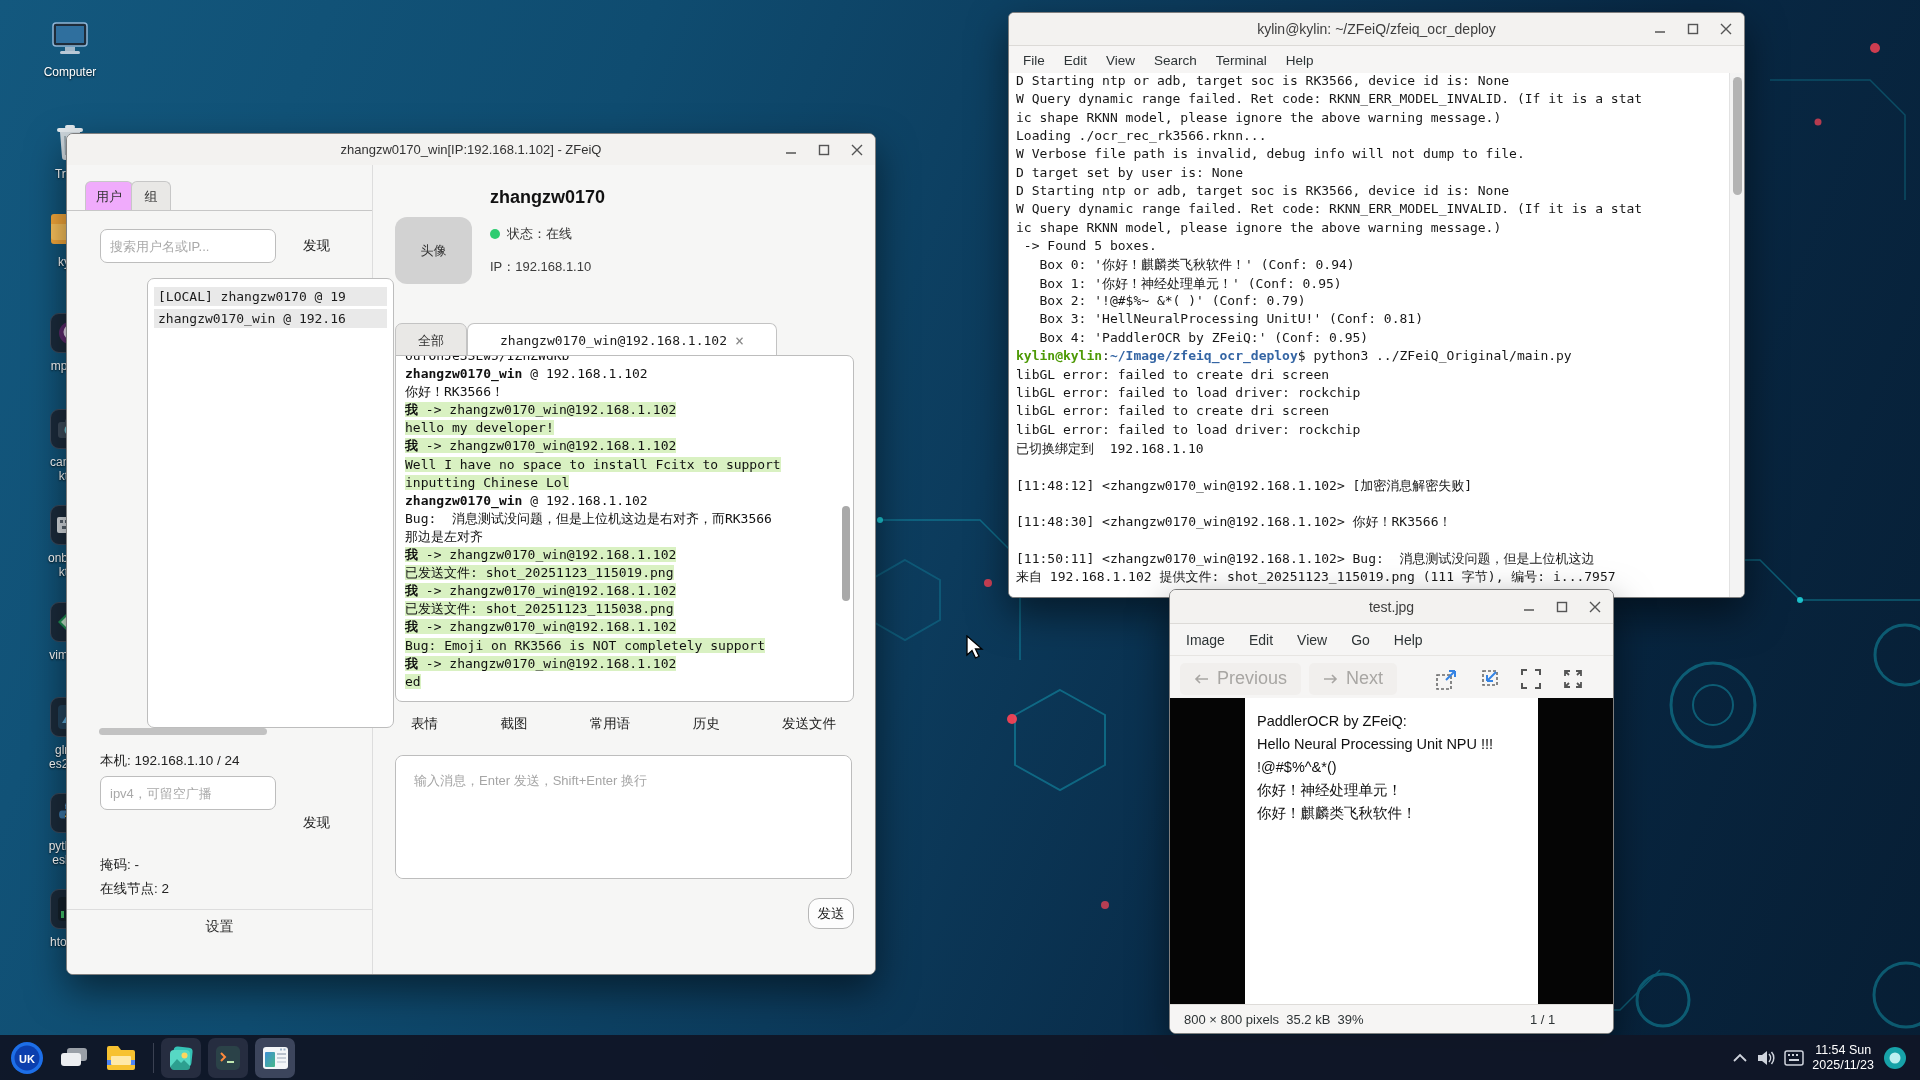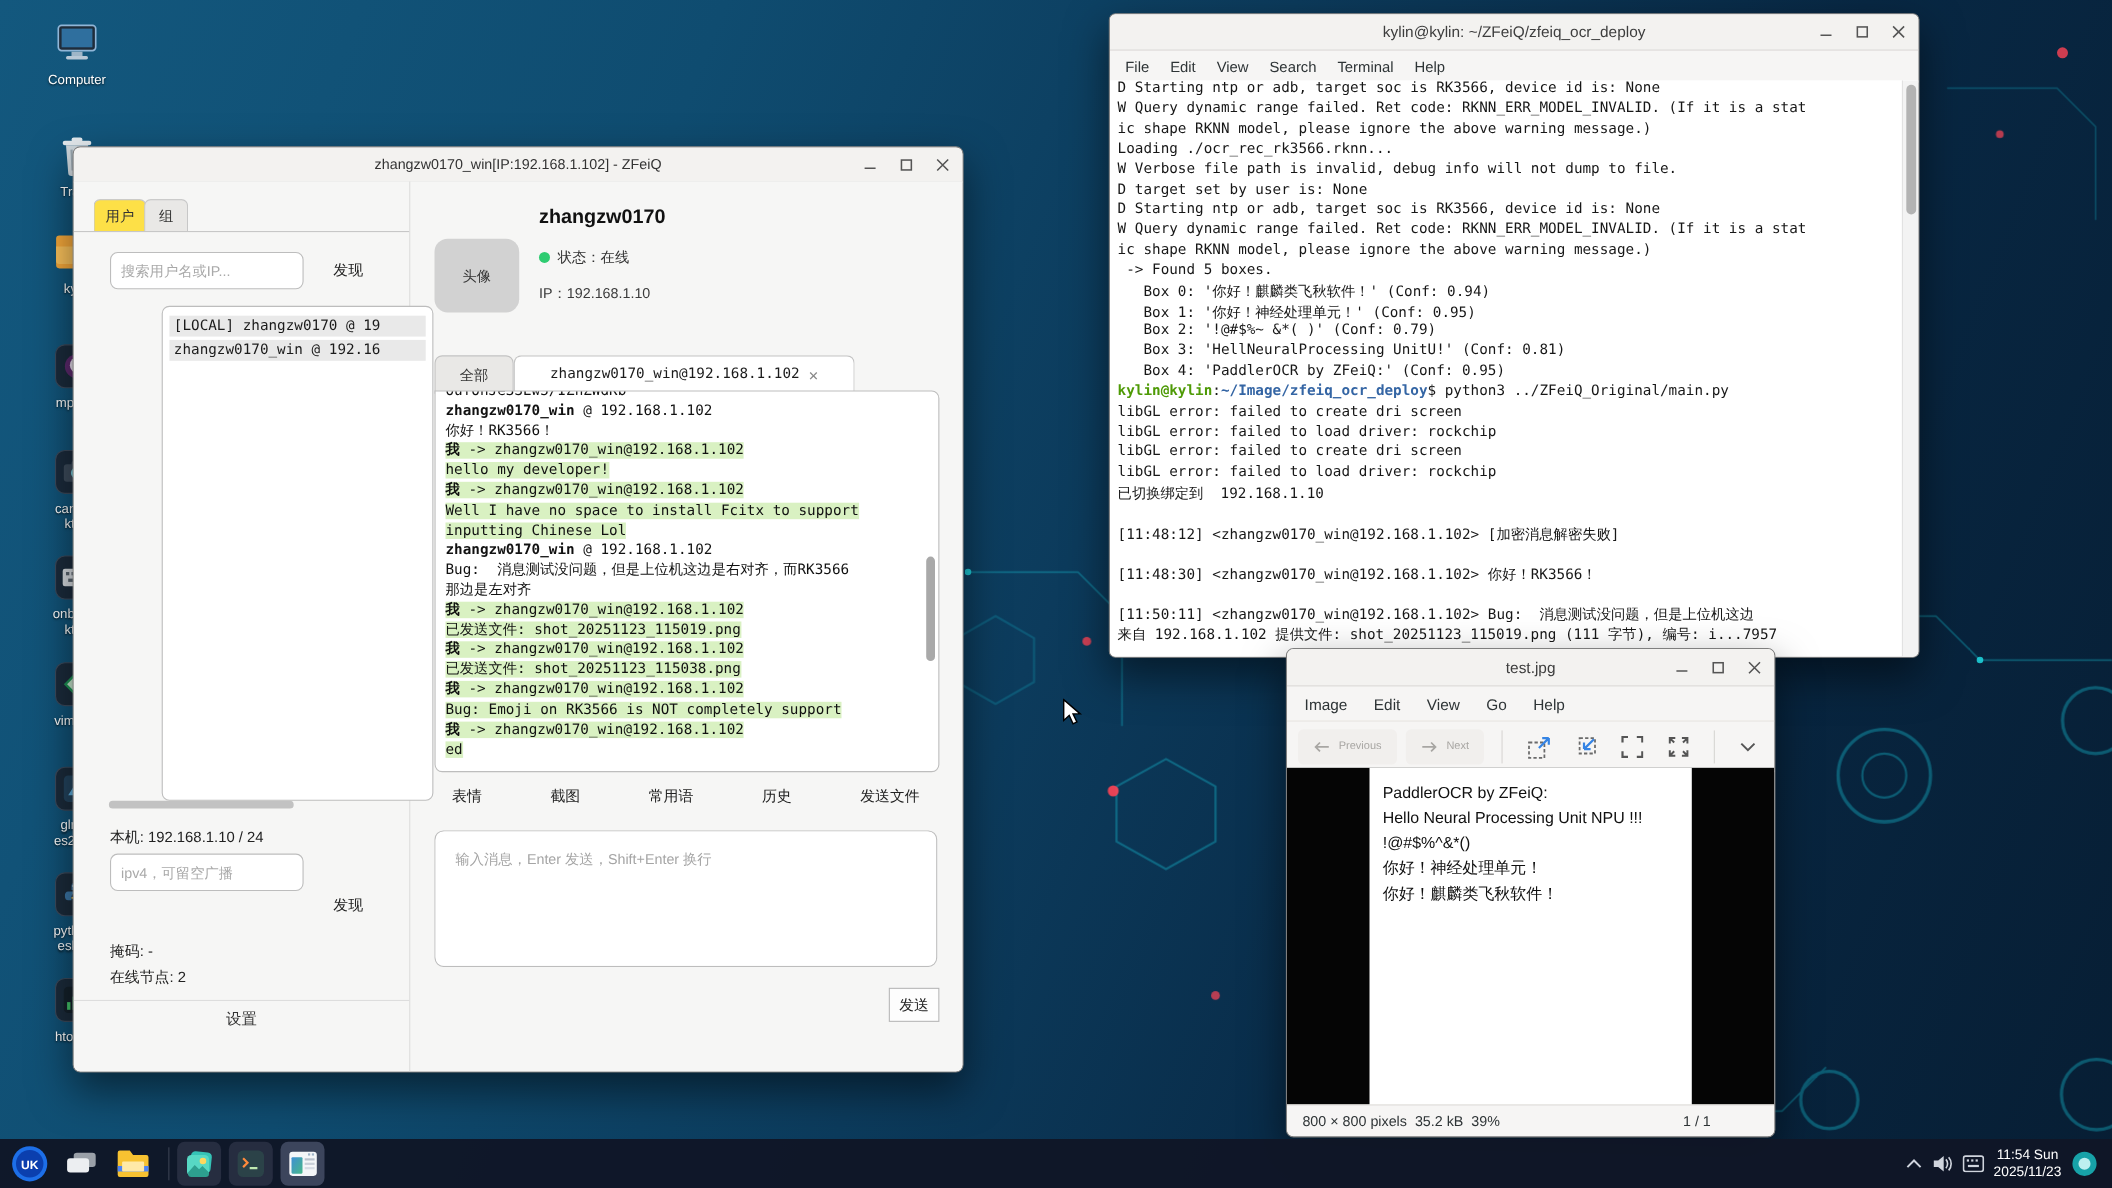--- a/index.html
+++ b/index.html
@@ -20,21 +20,21 @@
   .titlebar{height:31px;display:flex;align-items:center;justify-content:center;position:relative;
     font-size:13px;color:#333;background:#f3f2f0;border-bottom:1px solid #dcdad7;}
   .winbtns{position:absolute;right:12px;top:0;height:100%;display:flex;align-items:center;gap:20px;}
   .wbtn{width:13px;height:13px;display:flex;align-items:center;justify-content:center;color:#5a5a5a;}
   .wbtn svg{display:block}
   
   #chat-body{position:absolute;top:31px;left:0;right:0;bottom:0;background:#f6f6f5;}
   #chat-left{position:absolute;left:0;top:0;width:305px;height:100%;border-right:1px solid #ddd;}
   .ltab{position:absolute;top:16px;height:29px;font-size:13px;color:#333;display:flex;align-items:center;
     justify-content:center;border:1px solid #c7c7c7;border-bottom:none;border-radius:6px 6px 0 0;background:#e9e8e6;}
-  .ltab.active{background:#fde047;align-items:center;}
+  .ltab.active{background:#f0abfc;align-items:center;}
   #ltab-line{position:absolute;left:0;right:0;top:45px;height:1px;background:#c7c7c7;}
   .inp{background:#fff;border:1px solid #bdbdbd;border-radius:7px;font-size:13px;color:#333;
     padding:0 9px;outline:none;font-family:"Liberation Sans",sans-serif;}
   .inp::placeholder{color:#a9a9a9;}
   .flatbtn{background:none;border:none;font-size:13.5px;color:#222;cursor:pointer;
     font-family:"Liberation Sans",sans-serif;padding:2px 4px;}
   #user-list{position:absolute;left:32px;top:113px;width:245px;height:440px;background:#fff;
     border:1px solid #bdbdbd;border-radius:7px;overflow:hidden;font:13px "DejaVu Sans Mono",monospace;
     color:#1b1b1b;padding:8px 0 0 0;margin-left:48px;}
   .uitem{white-space:nowrap;background:#e9e9e9;margin:0 6px 3px 6px;padding:2px 4px;overflow:hidden;}
@@ -64,38 +64,38 @@
   .mline .hl{background:#d9f1c2;}
   #msg-vscroll{position:absolute;right:3px;top:150px;width:8px;height:95px;border-radius:4px;background:#a9a9a9;}
   #chat-toolbar{position:absolute;left:22px;top:548px;width:457px;display:flex;justify-content:space-between;
     padding:0 12px;box-sizing:border-box;}
   #input-box{position:absolute;left:22px;top:590px;width:457px;height:124px;background:#fff;
     border:1px solid #bdbdbd;border-radius:8px;box-sizing:border-box;}
   #msg-input{width:100%;height:100%;border:none;resize:none;outline:none;border-radius:8px;
     font-size:13px;color:#333;padding:16px 18px;box-sizing:border-box;font-family:"Liberation Sans",sans-serif;}
   #msg-input::placeholder{color:#a5a5a5;}
   #send-btn{position:absolute;left:435px;top:733px;width:46px;height:31px;background:#fdfdfd;
-    border:1px solid #b7b7b7;border-radius:0;font-size:13.5px;color:#222;cursor:pointer;
+    border:1px solid #b7b7b7;border-radius:11px;font-size:13.5px;color:#222;cursor:pointer;
     font-family:"Liberation Sans",sans-serif;}
   
   #term-menu{height:28px;display:flex;align-items:center;gap:19px;padding-left:14px;background:#f6f5f4;
     font-size:13.5px;color:#2e3436;border-bottom:1px solid #e3e1de;}
   #term-content{position:absolute;top:60px;left:0;right:0;bottom:0;background:#fff;overflow:hidden;}
   .tline{height:18.35px;white-space:pre;font:13px "DejaVu Sans Mono",monospace;color:#171717;padding-left:7px;}
   .tp-user{color:#4e9a06;font-weight:bold;}
   .tp-path{color:#3465a4;font-weight:bold;}
   #term-scroll{position:absolute;right:0;top:0;bottom:0;width:14px;background:#f3f3f3;border-left:1px solid #e2e2e2;}
   #term-thumb{position:absolute;right:2px;top:4px;width:9px;height:118px;border-radius:5px;background:#b3b3b3;}
   
   #viewer-menu{height:31px;display:flex;align-items:center;gap:24px;padding-left:16px;background:#f6f5f4;
     font-size:14px;color:#2e3436;}
   #viewer-toolbar{height:45px;background:#f6f5f4;border-top:1px solid #e7e5e2;border-bottom:1px solid #dedcd9;
     display:flex;align-items:center;padding:0 10px;gap:8px;}
   .vbtn{display:flex;align-items:center;gap:8px;background:#f1efed;border:none;border-radius:5px;height:32px;
-    padding:0 14px;font-size:10px;color:#a8a6a3;font-family:"Liberation Sans",sans-serif;}
+    padding:0 14px;font-size:18px;color:#a8a6a3;font-family:"Liberation Sans",sans-serif;}
   .vsep{width:1px;height:30px;background:#d8d6d3;margin:0 8px;}
   .vicon{width:34px;height:32px;display:flex;align-items:center;justify-content:center;background:none;border:none;}
   #viewer-image-area{position:absolute;top:108px;left:0;right:0;bottom:28px;background:#050505;
     display:flex;justify-content:center;}
   #ocr-card{width:293px;height:100%;background:#fff;padding:12px 0 0 12px;box-sizing:border-box;}
   .ocr-line{font-size:14.5px;color:#101010;line-height:23px;white-space:pre;}
   #viewer-status{position:absolute;left:0;right:0;bottom:0;height:28px;background:#f6f5f4;border-top:1px solid #dedcd9;
     font-size:13px;color:#2e3436;display:flex;align-items:center;}
   
   #taskbar{position:absolute;left:0;bottom:0;width:100%;height:45px;background:#101626f5;z-index:40;

